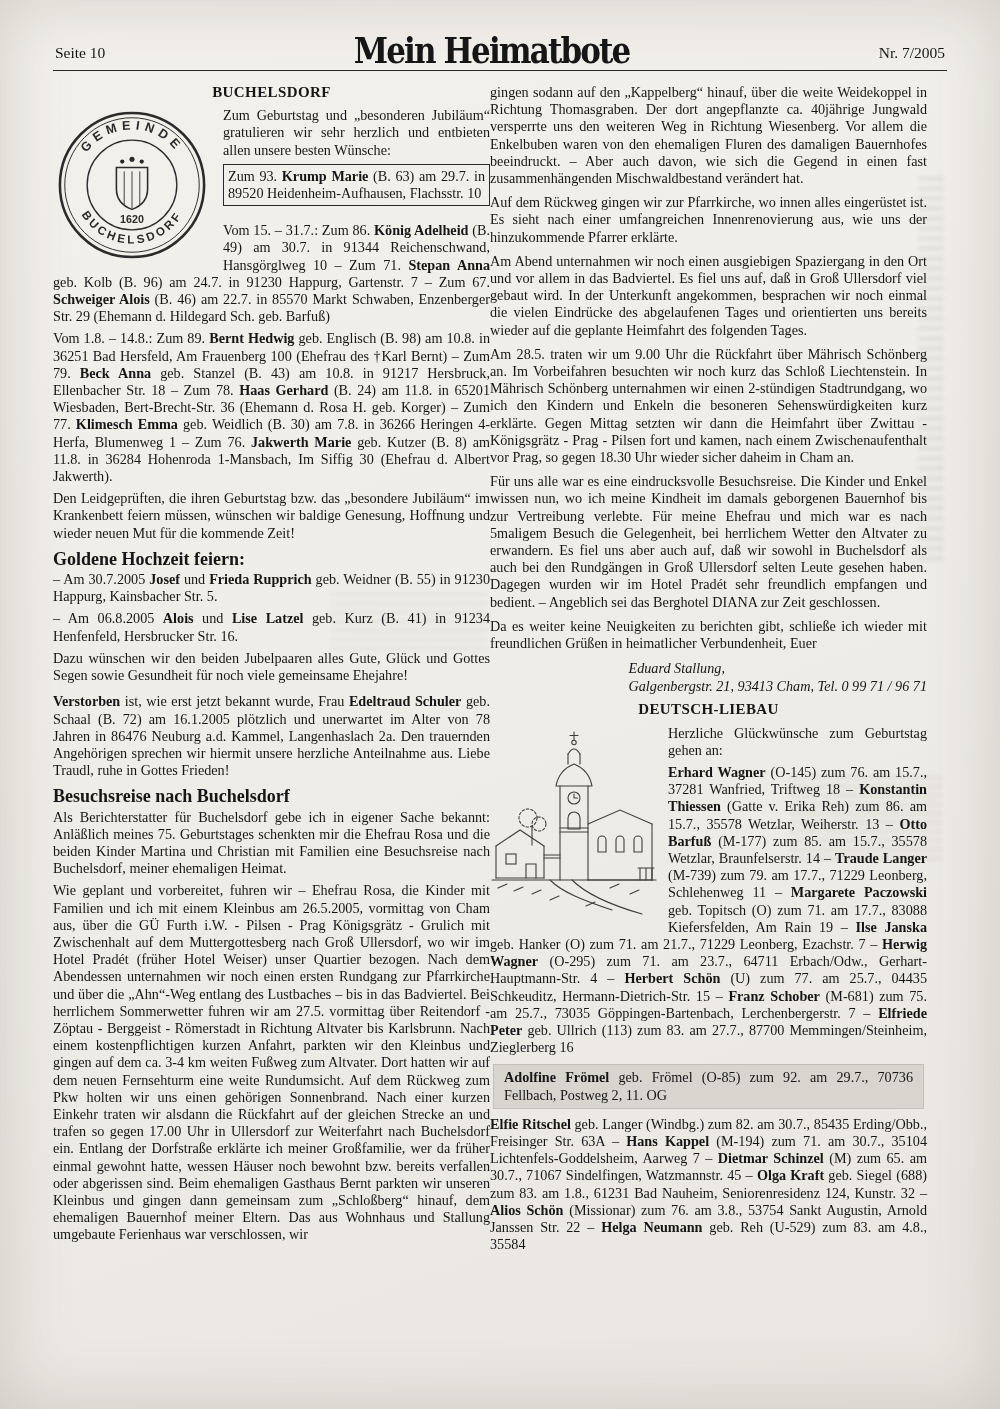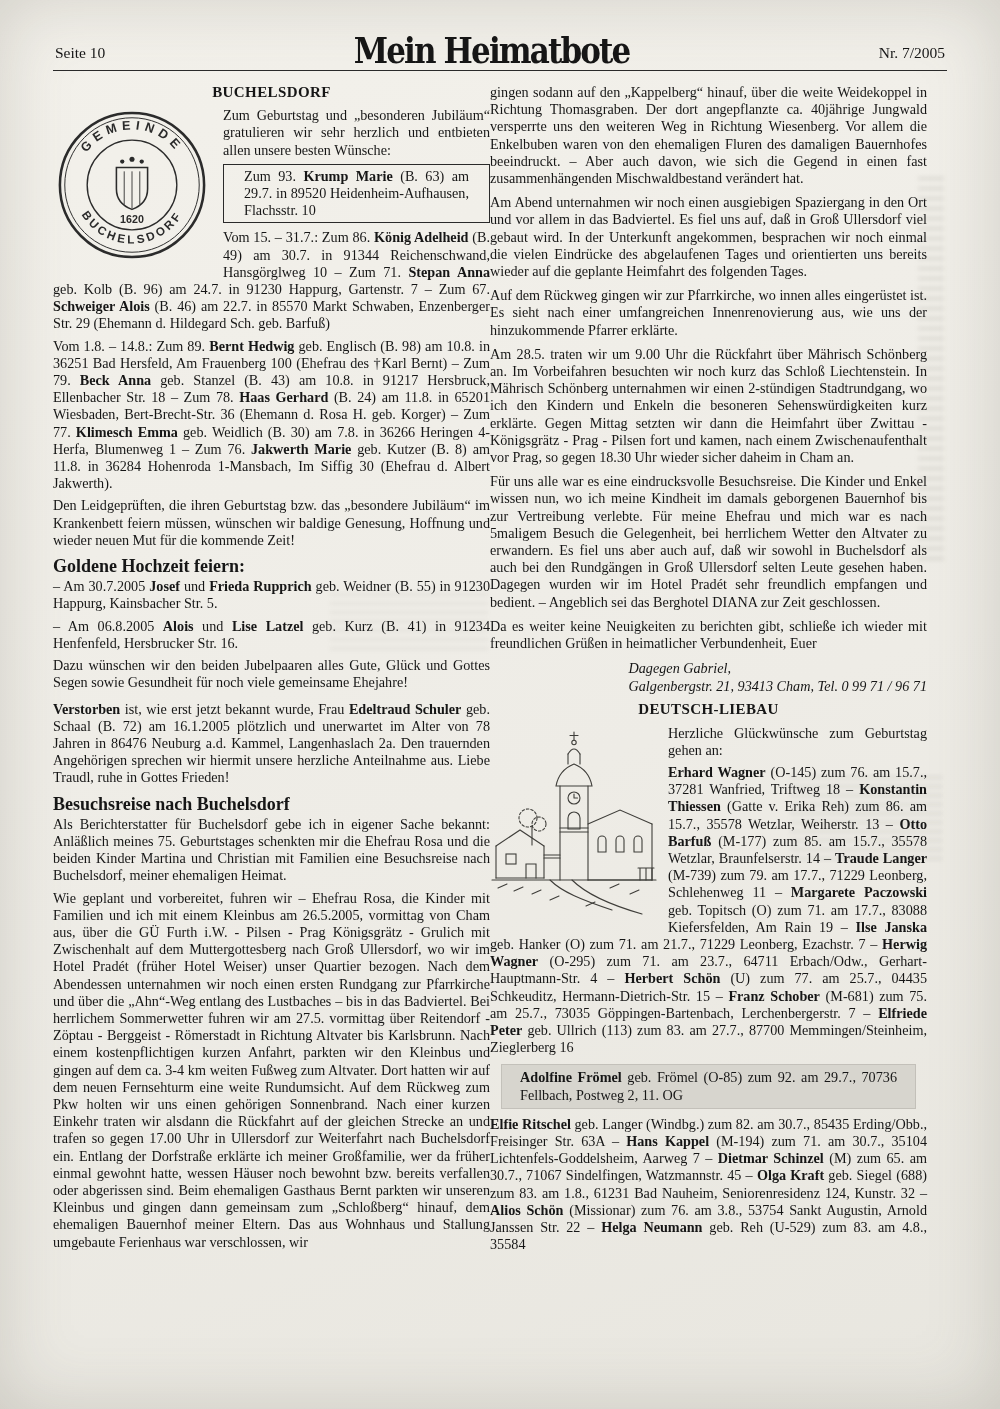--- a/index.html
+++ b/index.html
@@ -15,25 +15,25 @@
             letter-spacing:-2px;display:inline-block;transform:scale(.94,1.08);}
   .rule{border-top:1.6px solid #2a2a2a;margin-top:3px;margin-bottom:13px;}
   .columns{display:flex;}
   .col{width:437px;font-size:14.2px;line-height:17.2px;text-align:justify;}
   .col p{margin:0 0 5px;}
   .col-right > p.trip{margin-bottom:7px;}
   .b{font-weight:700;}
   h2.sec{font-size:15px;font-weight:700;text-align:center;letter-spacing:.4px;margin:0 0 6px;}
   h3.sub{font-size:18px;font-weight:700;margin:9px 0 3px;text-align:left;}
   .seal{float:left;width:158px;height:152px;margin:2px 12px 4px 0;}
-  .box{display:flow-root;border:1.6px solid #2a2a2a;padding:3px 20px;margin:4px 0 6px;}
+  .box{display:flow-root;border:1.6px solid #2a2a2a;padding:3px 4px;margin:4px 0 16px;}
   .church{float:left;width:168px;height:200px;margin:3px 10px 2px 0;}
   .signature{width:fit-content;margin-left:auto;font-style:italic;text-align:left;margin-top:3px;margin-bottom:6px;line-height:18px;}
   .dl-head{margin-top:20px;margin-bottom:9px;}
-  .highlight{clear:both;background:#d7d5ce;padding:4px 18px;margin:9px 12px 8px;box-shadow:0 0 0 1px rgba(120,118,110,.35);}
+  .highlight{clear:both;background:#d7d5ce;padding:4px 10px;margin:9px 4px 8px;box-shadow:0 0 0 1px rgba(120,118,110,.35);}
   svg text{font-family:"Liberation Sans","DejaVu Sans",sans-serif;fill:#2b2b2b;}
 </style>
 </head>
 <body>
 
 <div class="page">
 
   <div class="artifact" style="top:175px;left:918px;width:26px;height:385px;background:repeating-linear-gradient(0deg,rgba(110,108,100,.15) 0 3px,transparent 3px 10px);"></div>
   <div class="artifact" style="top:772px;left:790px;width:152px;height:88px;background:repeating-linear-gradient(0deg,rgba(110,108,100,.11) 0 3px,transparent 3px 9px);"></div>
   <div class="artifact" style="top:588px;left:330px;width:158px;height:62px;background:repeating-linear-gradient(0deg,rgba(110,108,100,.08) 0 3px,transparent 3px 9px);"></div>
@@ -93,28 +93,28 @@
 
         <p style="margin-top:9px;"><span class="b">Verstorben</span><span> ist, wie erst jetzt bekannt wurde, Frau </span><span class="b">Edeltraud Schuler</span><span> geb. Schaal (B. 72) am 16.1.2005 plötzlich und unerwartet im Alter von 78 Jahren in 86476 Neuburg a.d. Kammel, Langenhaslach 2a. Den trauernden Angehörigen sprechen wir hiermit unsere herzliche Anteilnahme aus. Liebe Traudl, ruhe in Gottes Frieden!</span></p>
 
         <h3 class="sub">Besuchsreise nach Buchelsdorf</h3>
         <p><span>Als Berichterstatter für Buchelsdorf gebe ich in eigener Sache bekannt: Anläßlich meines 75. Geburtstages schenkten mir die Ehefrau Rosa und die beiden Kinder Martina und Christian mit Familien eine Besuchsreise nach Buchelsdorf, meiner ehemaligen Heimat.</span></p>
         <p><span>Wie geplant und vorbereitet, fuhren wir – Ehefrau Rosa, die Kinder mit Familien und ich mit einem Kleinbus am 26.5.2005, vormittag von Cham aus, über die GÜ Furth i.W. - Pilsen - Prag Königsgrätz - Grulich mit Zwischenhalt auf dem Muttergottesberg nach Groß Ullersdorf, wo wir im Hotel Pradét (früher Hotel Weiser) unser Quartier bezogen. Nach dem Abendessen unternahmen wir noch einen ersten Rundgang zur Pfarrkirche und über die „Ahn“-Weg entlang des Lustbaches – bis in das Badviertel. Bei herrlichem Sommerwetter fuhren wir am 27.5. vormittag über Reitendorf - Zöptau - Berggeist - Römerstadt in Richtung Altvater bis Karlsbrunn. Nach einem kostenpflichtigen kurzen Anfahrt, parkten wir den Kleinbus und gingen auf dem ca. 3-4 km weiten Fußweg zum Altvater. Dort hatten wir auf dem neuen Fernsehturm eine weite Rundumsicht. Auf dem Rückweg zum Pkw holten wir uns einen gehörigen Sonnenbrand. Nach einer kurzen Einkehr traten wir alsdann die Rückfahrt auf der gleichen Strecke an und trafen so gegen 17.00 Uhr in Ullersdorf zur Weiterfahrt nach Buchelsdorf ein. Entlang der Dorfstraße erklärte ich meiner Großfamilie, wer da früher einmal gewohnt hatte, wessen Häuser noch bewohnt bzw. bereits verfallen oder abgerissen sind. Beim ehemaligen Gasthaus Bernt parkten wir unseren Kleinbus und gingen dann gemeinsam zum „Schloßberg“ hinauf, dem ehemaligen Bauernhof meiner Eltern. Das aus Wohnhaus und Stallung umgebaute Ferienhaus war verschlossen, wir</span></p>
       </section>
 
       <section class="col col-right">
         <p class="trip"><span>gingen sodann auf den „Kappelberg“ hinauf, über die weite Weidekoppel in Richtung Thomasgraben. Der dort angepflanzte ca. 40jährige Jungwald versperrte uns den weiteren Weg in Richtung Wiesenberg. Vor allem die Enkelbuben waren von den ehemaligen Fluren des damaligen Bauernhofes beeindruckt. – Aber auch davon, wie sich die Gegend in einen fast zusammenhängenden Mischwaldbestand verändert hat.</span></p>
+        <p class="trip"><span>Auf dem Rückweg gingen wir zur Pfarrkirche, wo innen alles eingerüstet ist. Es sieht nach einer umfangreichen Innenrenovierung aus, wie uns der hinzukommende Pfarrer erklärte.</span></p>
         <p class="trip"><span>Am Abend unternahmen wir noch einen ausgiebigen Spaziergang in den Ort und vor allem in das Badviertel. Es fiel uns auf, daß in Groß Ullersdorf viel gebaut wird. In der Unterkunft angekommen, besprachen wir noch einmal die vielen Eindrücke des abgelaufenen Tages und orientierten uns bereits wieder auf die geplante Heimfahrt des folgenden Tages.</span></p>
-        <p class="trip"><span>Auf dem Rückweg gingen wir zur Pfarrkirche, wo innen alles eingerüstet ist. Es sieht nach einer umfangreichen Innenrenovierung aus, wie uns der hinzukommende Pfarrer erklärte.</span></p>
         <p class="trip"><span>Am 28.5. traten wir um 9.00 Uhr die Rückfahrt über Mährisch Schönberg an. Im Vorbeifahren besuchten wir noch kurz das Schloß Liechtenstein. In Mährisch Schönberg unternahmen wir einen 2-stündigen Stadtrundgang, wo ich den Kindern und Enkeln die besoneren Sehenswürdigkeiten kurz erklärte. Gegen Mittag setzten wir dann die Heimfahrt über Zwittau - Königsgrätz - Prag - Pilsen fort und kamen, nach einem Zwischenaufenthalt vor Prag, so gegen 18.30 Uhr wieder sicher daheim in Cham an.</span></p>
         <p class="trip"><span>Für uns alle war es eine eindrucksvolle Besuchsreise. Die Kinder und Enkel wissen nun, wo ich meine Kindheit im damals geborgenen Bauernhof bis zur Vertreibung verlebte. Für meine Ehefrau und mich war es nach 5maligem Besuch die Gelegenheit, bei herrlichem Wetter den Altvater zu erwandern. Es fiel uns aber auch auf, daß wir sowohl in Buchelsdorf als auch bei den Rundgängen in Groß Ullersdorf selten Leute gesehen haben. Dagegen wurden wir im Hotel Pradét sehr freundlich empfangen und bedient. – Angeblich sei das Berghotel DIANA zur Zeit geschlossen.</span></p>
         <p class="trip"><span>Da es weiter keine Neuigkeiten zu berichten gibt, schließe ich wieder mit freundlichen Grüßen in heimatlicher Verbundenheit, Euer</span></p>
 
         <div class="signature">
-          <div>Dagegen Gabriel,</div>
+          <div>Eduard Stallung,</div>
           <div>Galgenbergstr. 21, 93413 Cham, Tel. 0 99 71 / 96 71</div>
         </div>
 
         <h2 class="sec dl-head">DEUTSCH-LIEBAU</h2>
 
         <div class="church">
           <svg viewBox="0 0 168 200" width="168" height="200" fill="none" stroke="#3f3e3a" stroke-width="1.1" stroke-linecap="round">
             <line x1="84" y1="4" x2="84" y2="12"></line>
             <line x1="80" y1="7.5" x2="88" y2="7.5"></line>
             <circle cx="84" cy="14.5" r="2.2"></circle>

